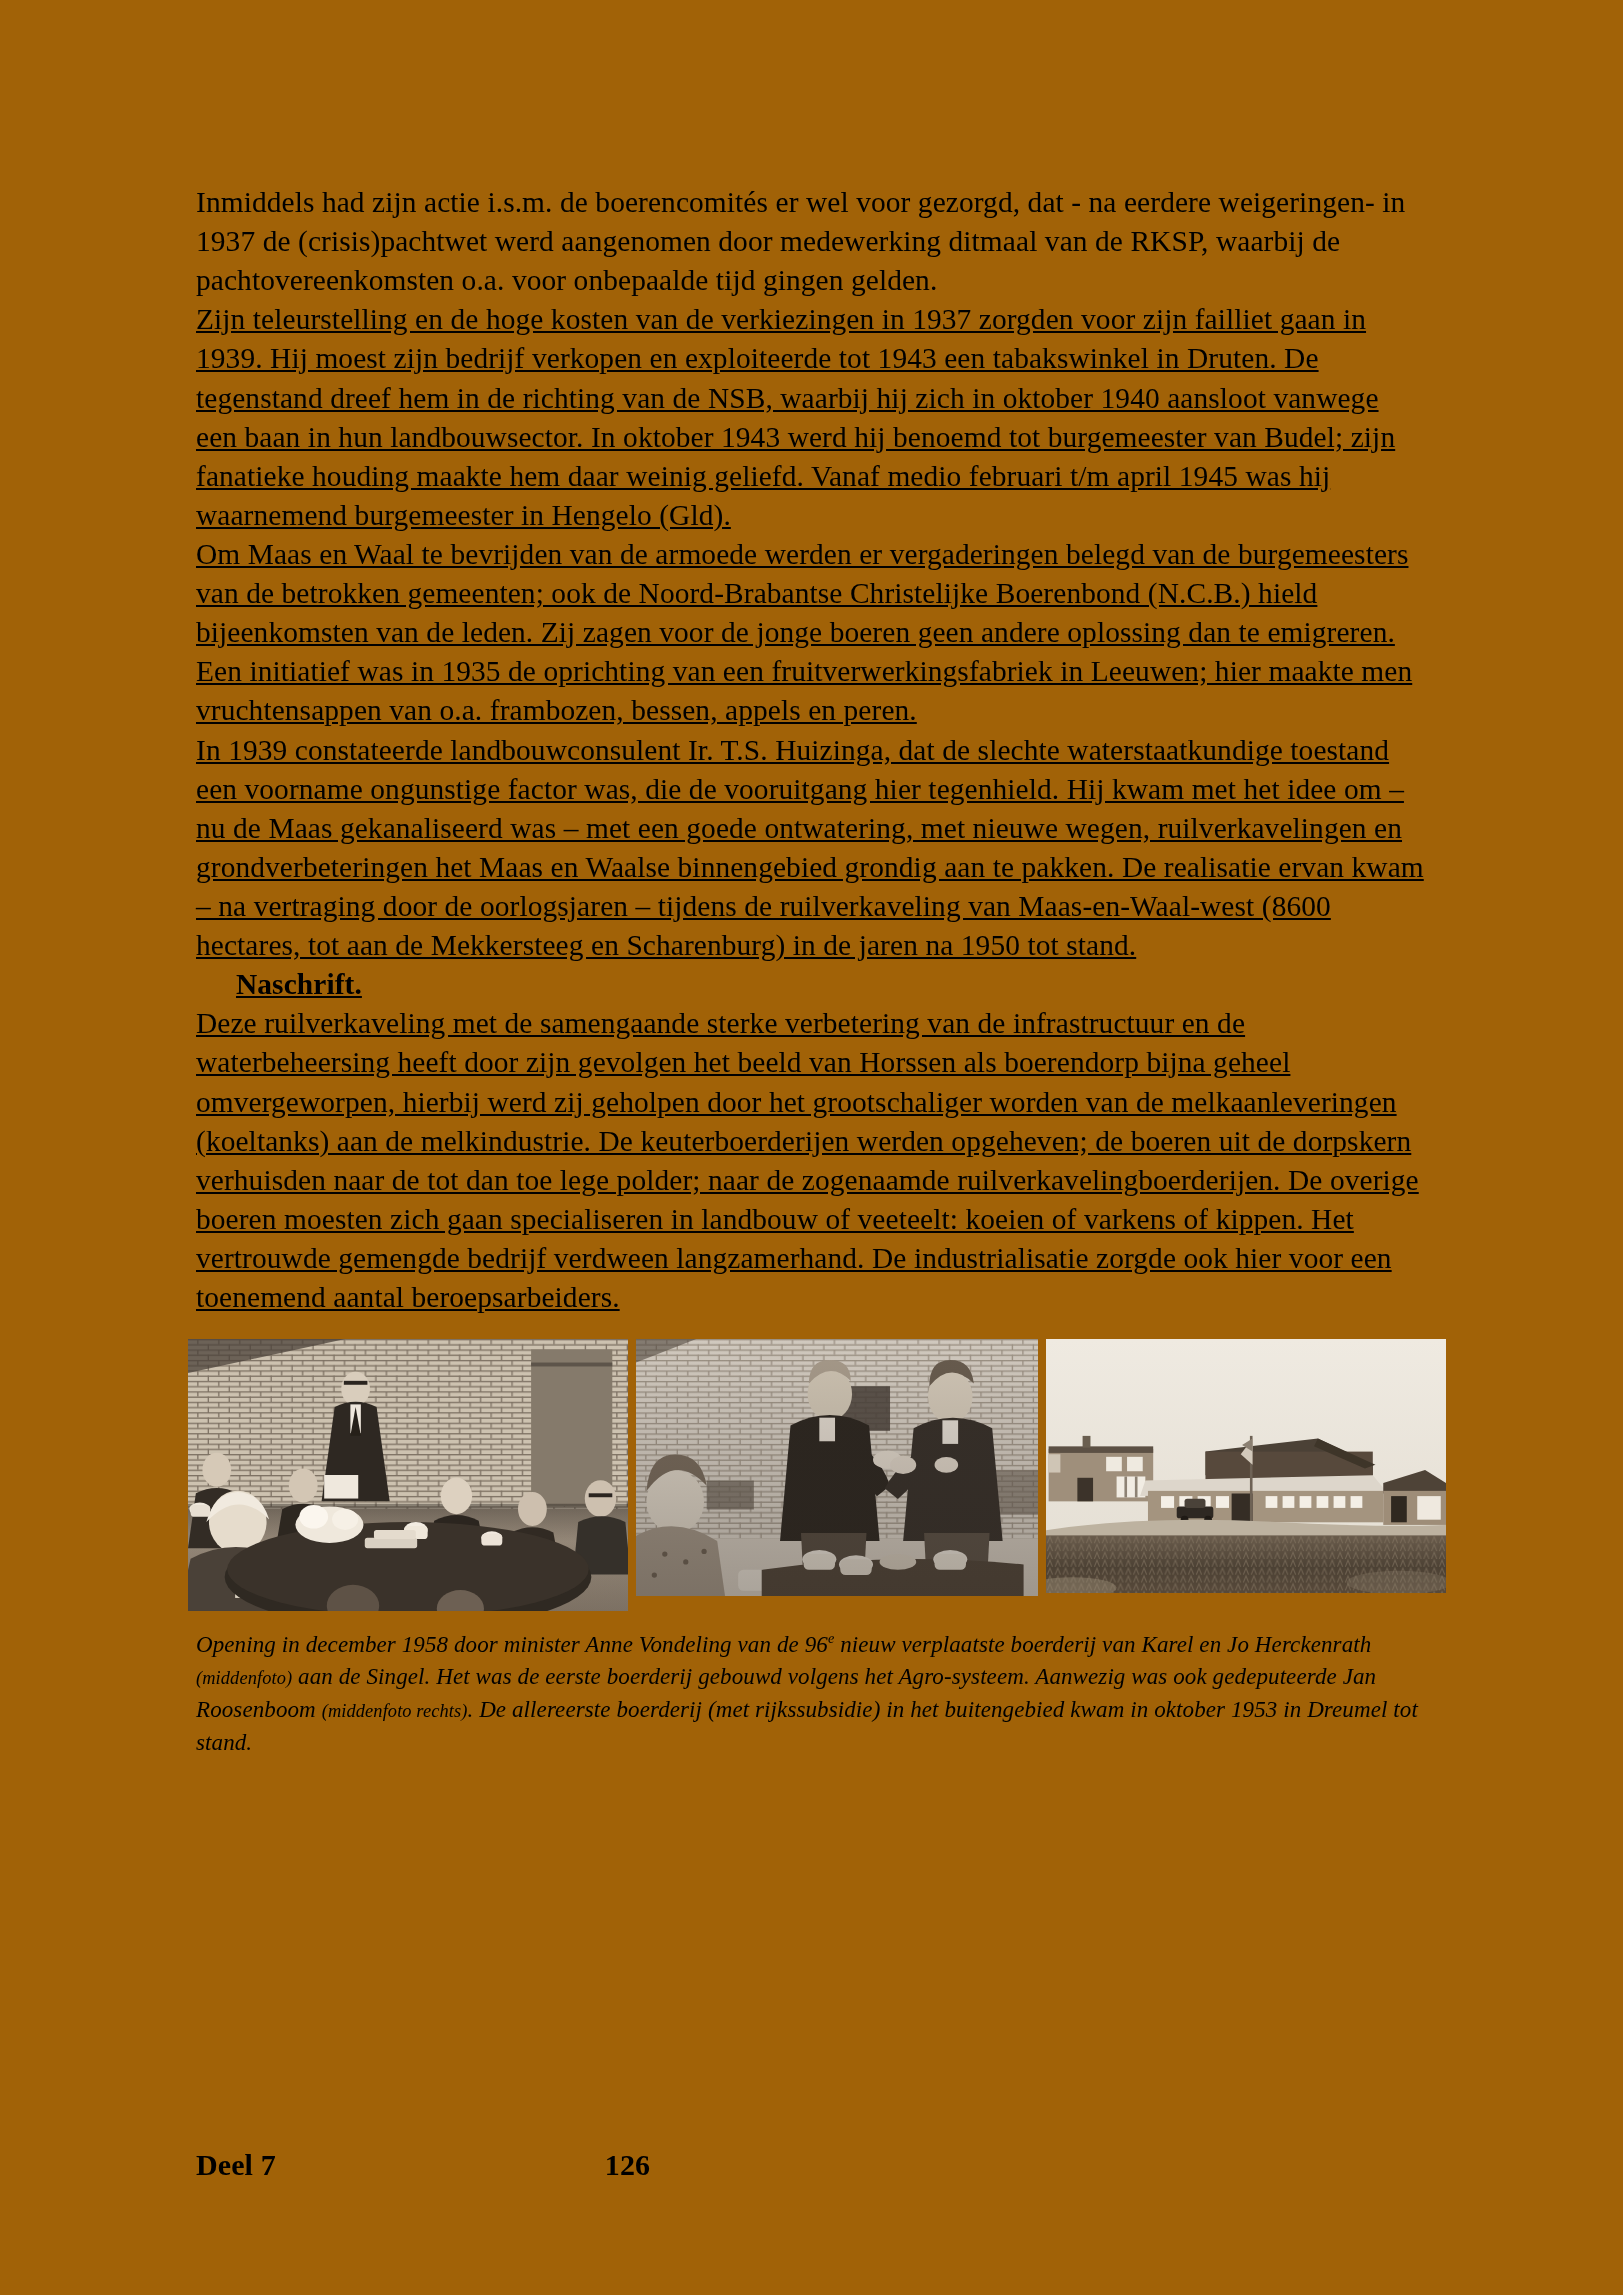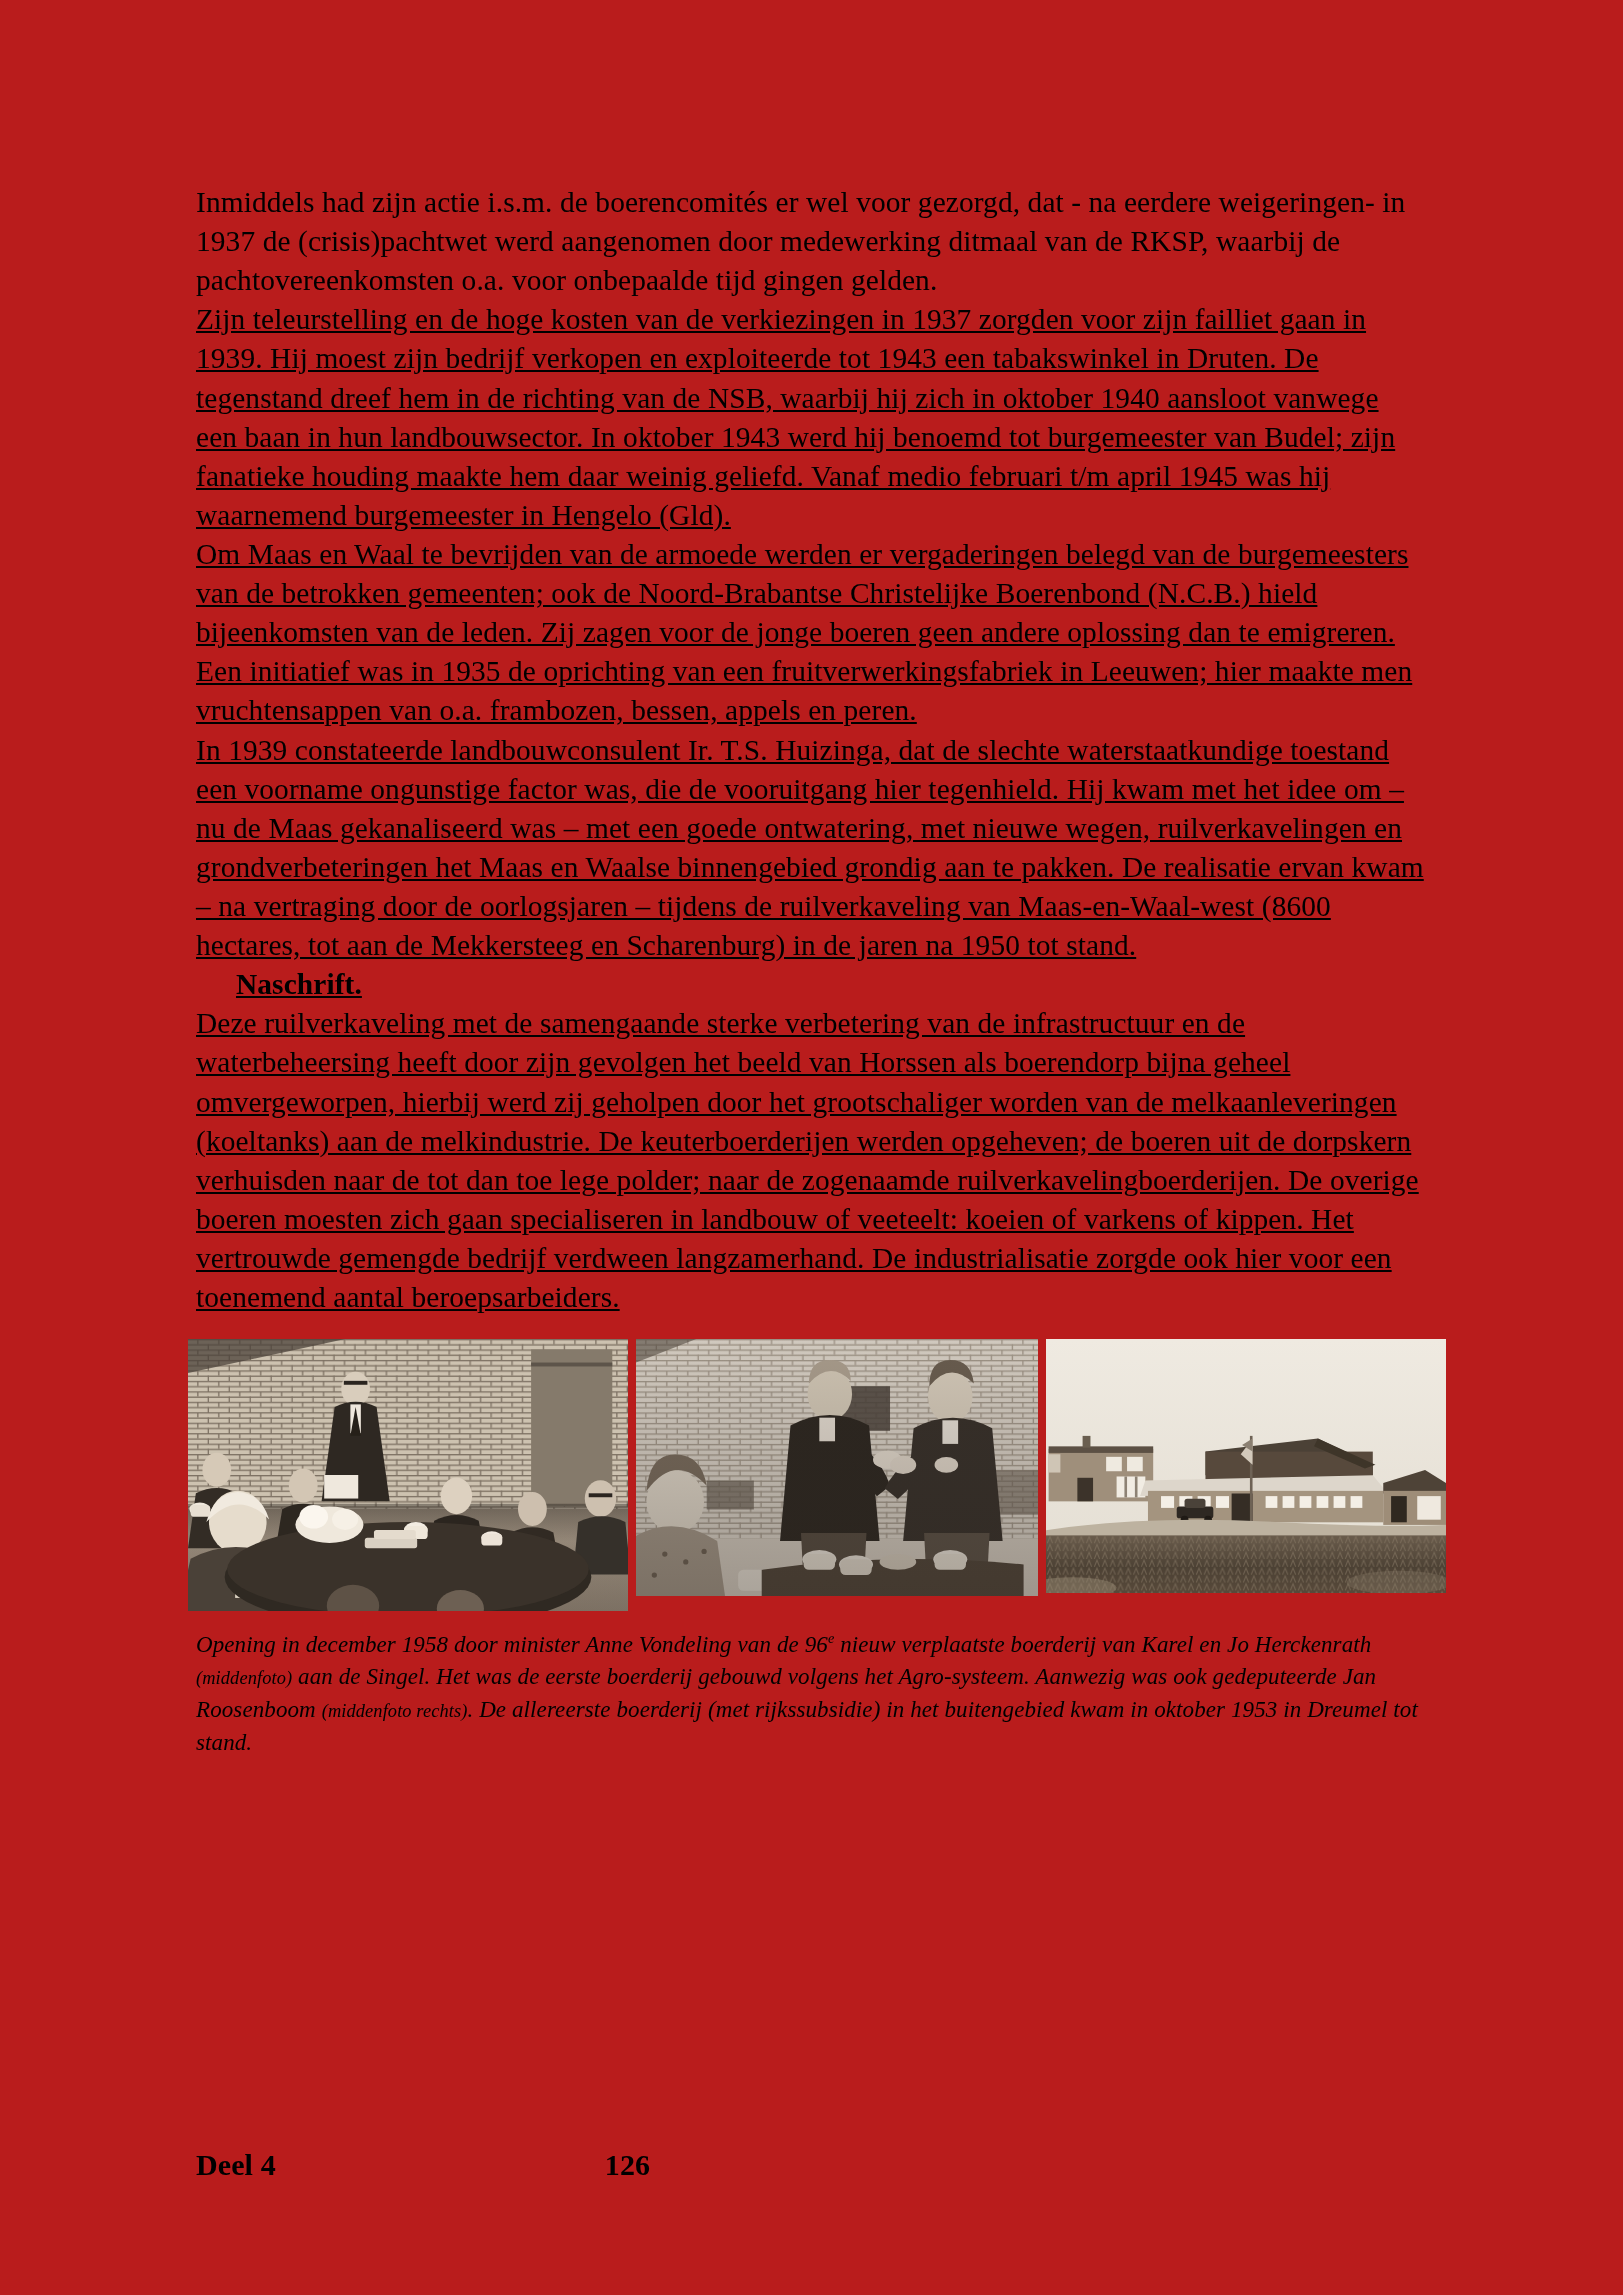--- a/index.html
+++ b/index.html
@@ -13,21 +13,21 @@
     font-family: "Liberation Serif", "DejaVu Serif", serif;
     color: #000000;
     -webkit-font-smoothing: antialiased;
   }
   .page {
     position: relative;
     width: 1623px;
     height: 2295px;
     box-sizing: border-box;
     padding: 183px 196px 0 196px;
-    background: #b91c1c;
+    background: #a16207;
   }
   .body-text {
     font-size: 29.4px;
     line-height: 1.33;
     text-align: left;
     letter-spacing: 0.1px;
   }
   .para {
     margin: 0;
   }
@@ -327,18 +327,18 @@
         <ellipse cx="270" cy="186" rx="40" ry="9" fill="#8e806c" opacity="0.30"></ellipse>
       </svg>
     </div>
   </div>
 
   <div class="caption">
     <span>Opening in december 1958 door minister Anne Vondeling  van de 96</span><sup>e</sup><span> nieuw verplaatste boerderij van Karel en Jo Herckenrath </span><span class="small">(middenfoto)</span><span> aan de Singel. Het was de eerste boerderij gebouwd volgens het Agro-systeem. Aanwezig was ook gedeputeerde Jan Roosenboom </span><span class="small">(middenfoto rechts)</span><span>.  De allereerste boerderij (met rijkssubsidie) in het buitengebied kwam in oktober 1953 in Dreumel tot stand.</span>
   </div>
 
   <div class="footer">
-    <div class="f-left">Deel 4</div>
+    <div class="f-left">Deel 7</div>
     <div class="f-right">126</div>
   </div>
 
 </div>
 
 
 </body></html>

